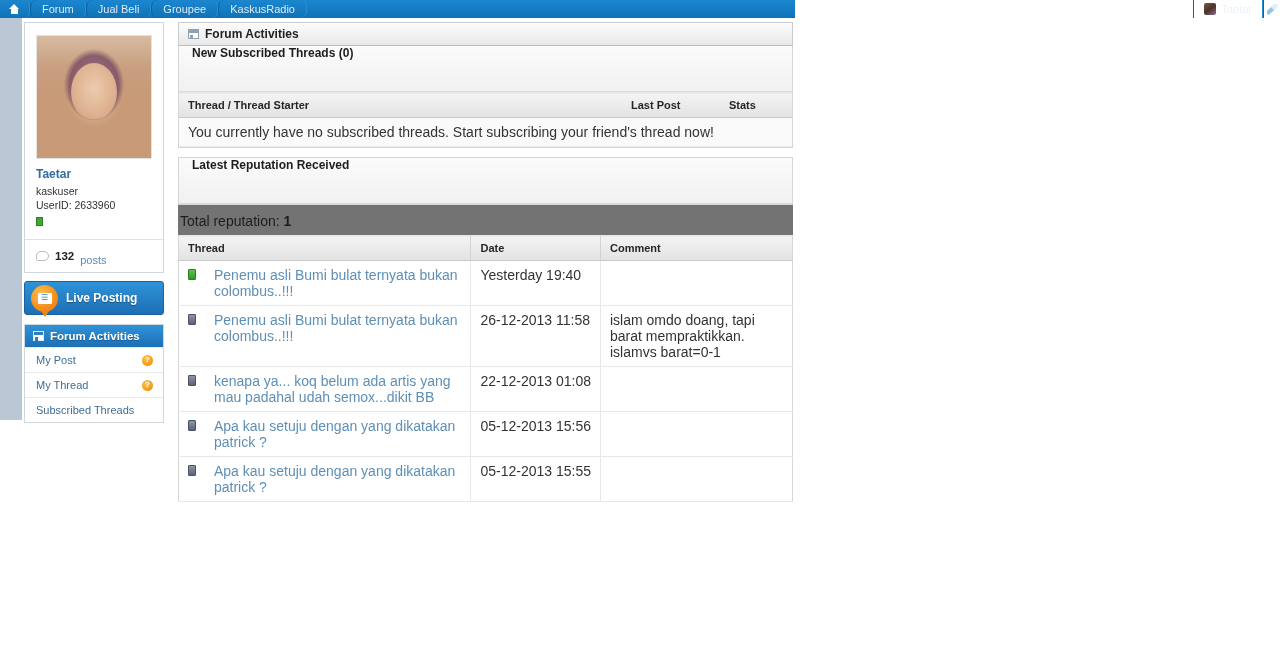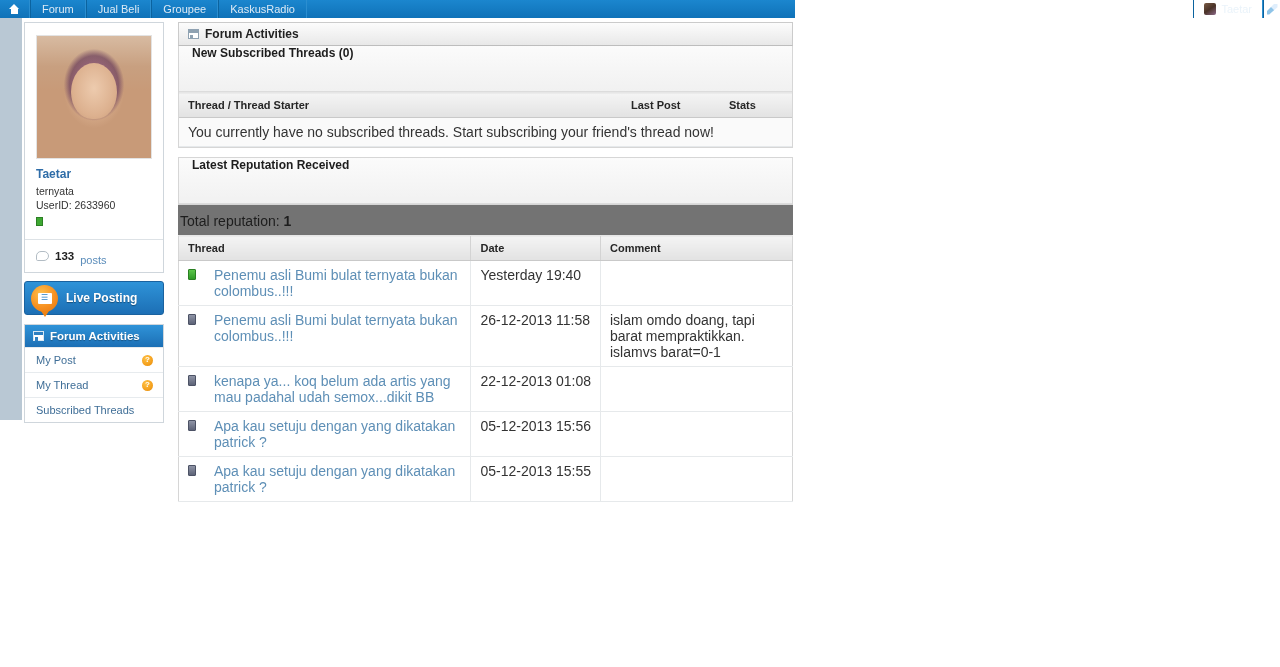--- a/index.html
+++ b/index.html
@@ -28,20 +28,21 @@
   .nav-item {
     display: flex; align-items: center;
     padding: 0 11px;
     color: #ddeaf5;
     font-size: 11px;
     line-height: 18px;
     border-right: 1px solid #2b8ed0;
     border-left: 1px solid #0b639f;
     white-space: nowrap;
     cursor: pointer;
+    border-radius: 7px;
   }
   .nav-item:first-child { border-left: none; }
   .nav-home { padding: 0 9px; }
   .home-glyph {
     display: block; width: 11px; height: 10px;
     position: relative;
   }
   .home-glyph::before {
     content: ""; position: absolute; left: 0; top: 0;
     width: 0; height: 0;
@@ -382,27 +383,27 @@
   <div id="page-strip"></div>
 
   <div id="sidebar">
 
     <div class="panel">
       <div class="avatar-box">
         <div class="avatar-img"></div>
       </div>
       <div class="profile-info">
         <div class="profile-name">Taetar</div>
-        <div class="profile-line">ternyata</div>
+        <div class="profile-line">kaskuser</div>
         <div class="profile-line">UserID: 2633960</div>
         <span class="status-dot"></span>
       </div>
       <div class="posts-row">
         <span class="bubble-glyph"></span>
-        <span class="posts-count">133</span>
+        <span class="posts-count">132</span>
         <span class="posts-label">posts</span>
       </div>
     </div>
 
     <div class="btn-live">
       <span class="live-icon">
         <span class="live-icon-inner">☰</span>
       </span>
       <span class="btn-live-label">Live Posting</span>
     </div>

